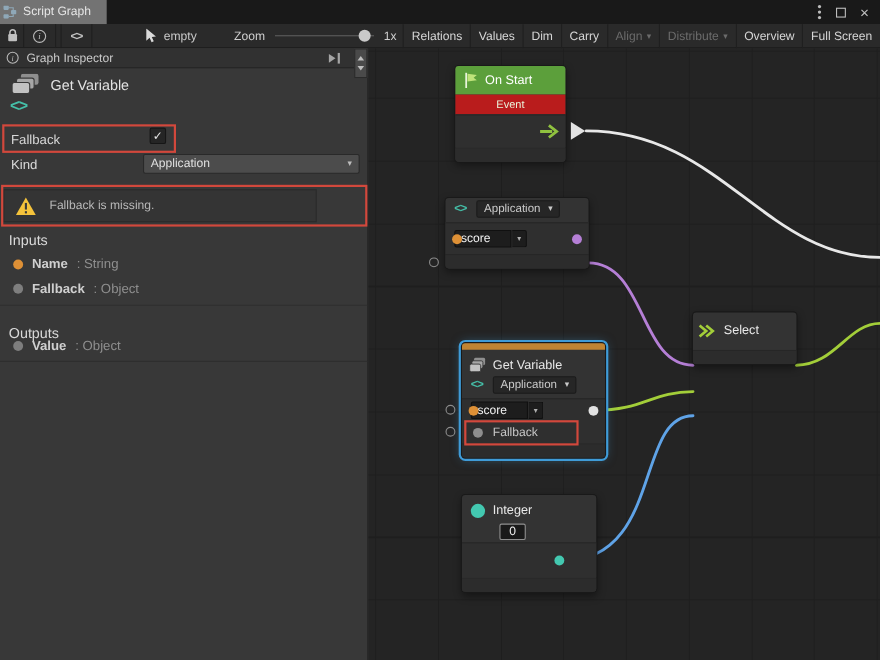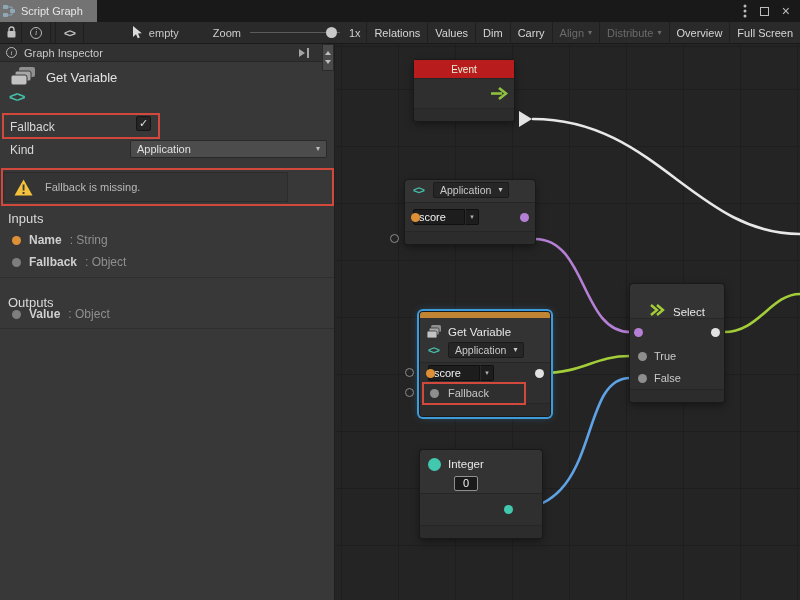--- a/index.html
+++ b/index.html
@@ -92,21 +92,21 @@
 .abs-r{position:absolute;right:6px;top:50%;margin-top:-4.5px;}
 .c-orange{background:#DE9036;}.c-purple{background:#B57FD6;}.c-white{background:#E2E2E2;}
 .c-gray{background:#8E8E8E;}.c-teal{background:#43C8B0;}.c-dgray{background:#7E7E7E;}
 .field{height:16px;background:#1D1D1D;border:1px solid #101010;border-radius:2px 0 0 2px;padding:0 5px;font-size:11px;color:#F0F0F0;display:flex;align-items:center;min-width:52px;}
 .field-arrow{height:16px;width:14px;background:#1D1D1D;border:1px solid #101010;border-left:1px solid #2A2A2A;border-radius:0 2px 2px 0;display:flex;align-items:center;justify-content:center;font-size:7px;color:#B0B0B0;}
 .fallback-port-label{font-size:11px;color:#C6C6C6;margin-left:20px;}
 .ring{position:absolute;width:9px;height:9px;border-radius:50%;border:1.5px solid #8C8C8C;}
 
 
 .selectnode{left:295px;top:240px;width:94px;}
-.sel-head{display:flex;align-items:flex-end;gap:7px;padding:0 19px;height:34px;font-size:11.5px;color:#E8E8E8;}
+.sel-head{display:flex;align-items:center;gap:7px;padding:0 4px;height:34px;font-size:11.5px;color:#E8E8E8;}
 .sel-body{border-top:1px solid #262626;background:#2F2F2F;}
 .sel-row{position:relative;height:22px;display:flex;align-items:center;}
 .sel-row.r1{height:26px;}
 .sel-label{margin-left:24px;font-size:11px;color:#C9C9C9;}
 .sel-row .abs-l{left:4px;}
 .sel-row .abs-r{right:4px;}
 .sel-row.pr2 .abs-l{left:8px;}
 
 
 .integernode{left:85px;top:406px;width:122px;}
@@ -275,20 +275,27 @@
 
     <svg class="wires" width="465" height="556" viewBox="0 0 465 556">
       <path d="M198,75 C320,75 360,190 465,190" stroke="#E8E8E8"></path>
       <path d="M200,195 C252,195 246,288 295,288" stroke="#B57FD6"></path>
       <path d="M206,329 C250,329 258,312 295,312" stroke="#A3CE39"></path>
       <path d="M176,466 C268,466 242,334 295,334" stroke="#5FA3E7"></path>
       <path d="M389,288 C424,288 436,250 465,250" stroke="#A3CE39"></path>
     </svg>
 
     <div class="node onstart">
+      <div class="os-head">
+        <svg width="13" height="14" viewBox="0 0 13 14">
+          <rect x="1" y="0" width="1.6" height="14" fill="#E9F4DC"></rect>
+          <path d="M3 1 L11.5 2.2 L8.6 4.6 L11.5 7 L3 8.2 Z" fill="#BFE37A"></path>
+        </svg>
+        <span>On Start</span>
+      </div>
       <div class="os-sub">Event</div>
       <div class="os-body">
         <svg class="flow-arrow" width="20" height="15" viewBox="0 0 20 15">
           <path d="M2 7.5 H13" stroke="#8FC13F" stroke-width="2.6" fill="none"></path>
           <path d="M10 2 L17 7.5 L10 13" stroke="#8FC13F" stroke-width="2.6" fill="none"></path>
         </svg>
       </div>
       <div class="node-footer"></div>
     </div>
     <span class="flow-tri"></span>
@@ -353,34 +360,20 @@
     <span class="ring" style="left:70px;top:344px"></span>
 
     <div class="node selectnode">
       <div class="sel-head">
         <svg width="17" height="16" viewBox="0 0 17 16">
           <path d="M2 3 L8 8 L2 13" stroke="#A3CE39" stroke-width="2.4" fill="none"></path>
           <path d="M8 3 L14 8 L8 13" stroke="#A3CE39" stroke-width="2.4" fill="none"></path>
         </svg>
         <span>Select</span>
       </div>
-      <div class="sel-body">
-        <div class="sel-row r1">
-          <span class="pdot c-purple abs-l"></span>
-          <span class="pdot c-white abs-r"></span>
-        </div>
-        <div class="sel-row pr2">
-          <span class="pdot c-gray abs-l"></span>
-          <span class="sel-label">True</span>
-        </div>
-        <div class="sel-row pr2">
-          <span class="pdot c-gray abs-l"></span>
-          <span class="sel-label">False</span>
-        </div>
-      </div>
       <div class="node-footer"></div>
     </div>
 
     <div class="node integernode">
       <div class="int-head">
         <span class="int-circle"></span>
         <span>Integer</span>
       </div>
       <div class="int-vrow">
         <span class="int-field">0</span>

